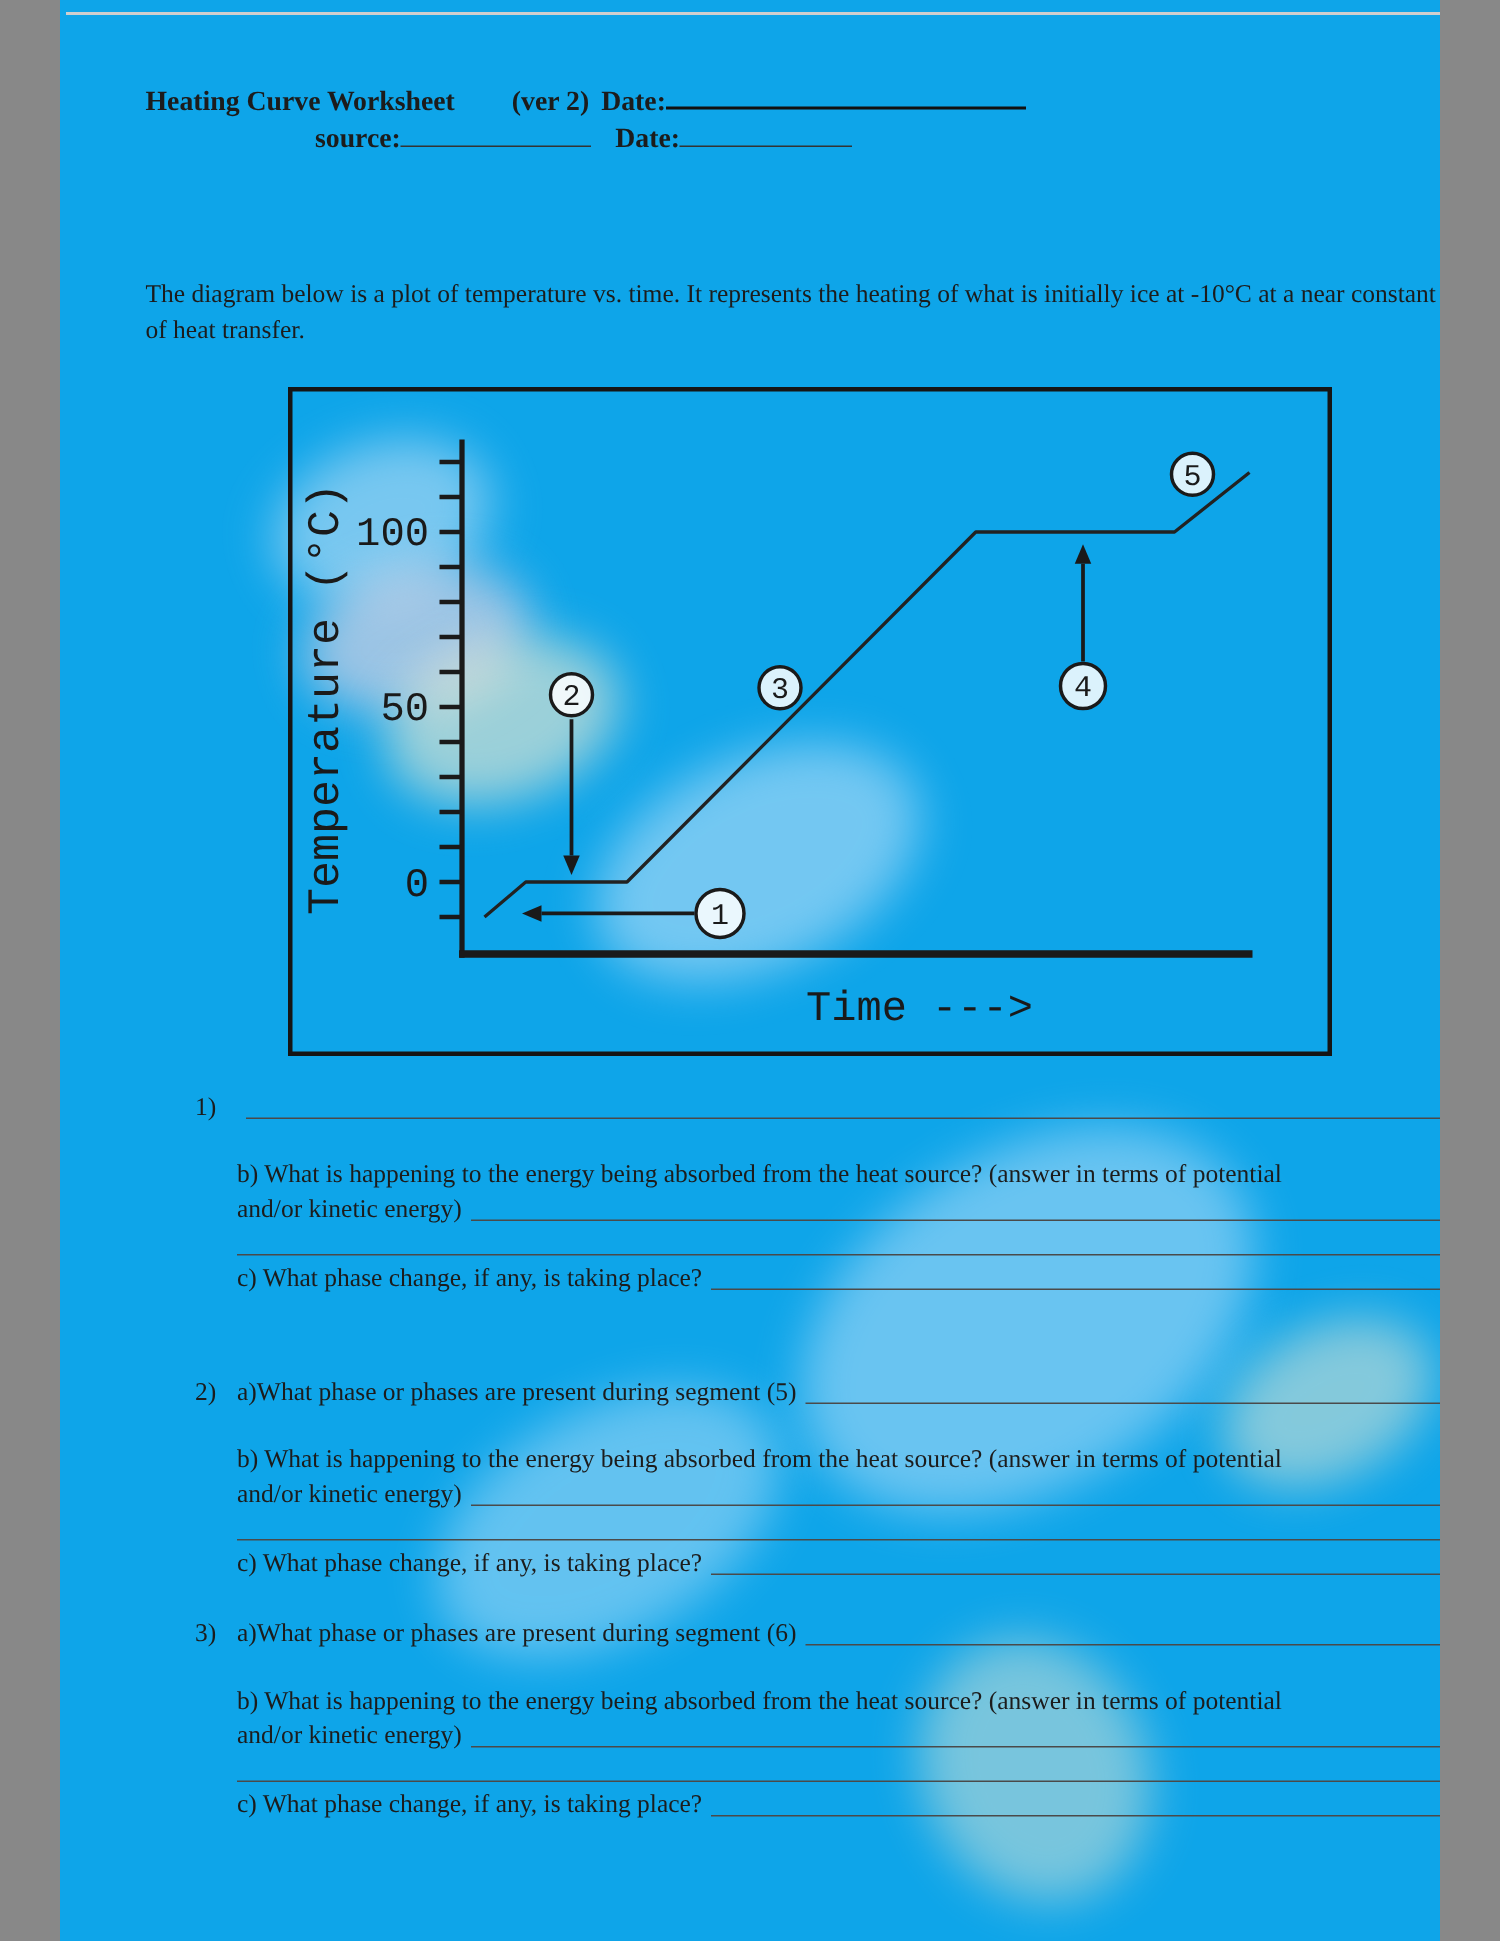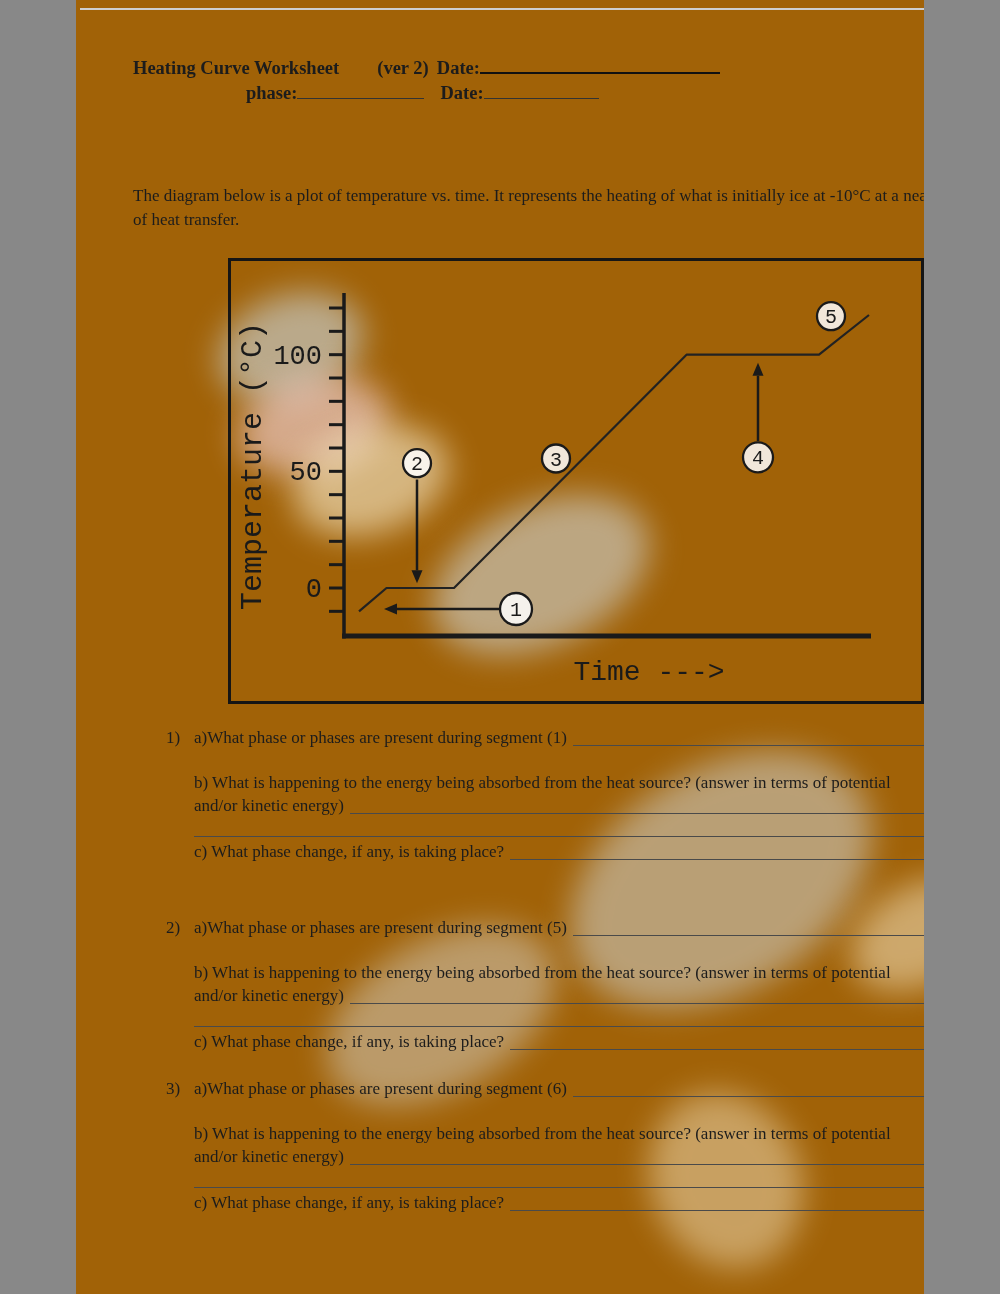--- a/index.html
+++ b/index.html
@@ -1,18 +1,18 @@
 <!DOCTYPE html>
 <html><head>
 <meta charset="utf-8">
 <style>
   html,body{margin:0;padding:0;background:#888;}
   .page{
-    position:relative; width:848px; height:1294px; margin:0 auto;
-    background:#a16207; overflow:hidden;
+    position:relative; width:920px; height:1294px; margin:0 auto;
+    background:#0ea5e9; overflow:hidden;
     font-family:"Liberation Serif", serif; color:#1c1c1c;text-decoration:underline;
   }
   
   .top-rule{position:absolute; top:8px; left:4px; width:988px; height:0; border-top:2px solid #cfcfcf;}
   
   .blob{position:absolute; border-radius:50%; filter:blur(16px); z-index:0;}
   .content{position:absolute; inset:0; z-index:1;}
   
   .hdr{position:absolute; left:57px; top:58px; font-weight:bold; font-size:18.5px;}
   .h-line1{display:flex; align-items:baseline; white-space:nowrap;}
@@ -60,21 +60,21 @@
   <div class="content">
 
     <header class="hdr">
       <div class="h-line1">
         <span>Heating Curve Worksheet</span>
         <span class="ver">(ver 2)</span>
         <span class="lbl">Date:</span>
         <span class="blank name-blank"></span>
       </div>
       <div class="h-line2">
-        <span>phase:</span>
+        <span>source:</span>
         <span class="blank period-blank"></span>
         <span class="date-lbl">Date:</span>
         <span class="blank date-blank"></span>
       </div>
     </header>
 
     <p class="intro">The diagram below is a plot of temperature vs. time. It represents the heating of what is initially ice at -10°C at a near constant rate of heat transfer.</p>
 
     <div class="chart-box">
       <svg id="curve-svg" viewBox="0 0 690 440">
@@ -115,21 +115,20 @@
           <circle cx="527" cy="196.33520000000001" r="15" fill="#ffffff" fill-opacity="0.85" stroke="#1a1a1a" stroke-width="2.3"></circle>
           <text x="527" y="203.33520000000001" text-anchor="middle" fill="#1a1a1a" font-family="&quot;Liberation Mono&quot;,&quot;DejaVu Sans Mono&quot;,monospace" font-size="20px">4</text>
           <circle cx="600" cy="55.17054999999999" r="14" fill="#ffffff" fill-opacity="0.85" stroke="#1a1a1a" stroke-width="2.3"></circle>
           <text x="600" y="62.17054999999999" text-anchor="middle" fill="#1a1a1a" font-family="&quot;Liberation Mono&quot;,&quot;DejaVu Sans Mono&quot;,monospace" font-size="20px">5</text>
         </svg>
     </div>
 
     <div class="q" style="top:727px">
       <div class="q-row q-a">
         <span class="q-num">1)</span>
-        <span class="q-text">a)What phase or phases are present during segment (1)</span>
         <span class="fill-line"></span>
       </div>
       <div class="q-b">
         <div>b) What is happening to the energy being absorbed from the heat source? (answer in terms of potential</div>
         <div class="q-b-l2">
           <span class="q-text">and/or kinetic energy)</span>
           <span class="fill-line"></span>
         </div>
       </div>
       <div class="q-cont"></div>

